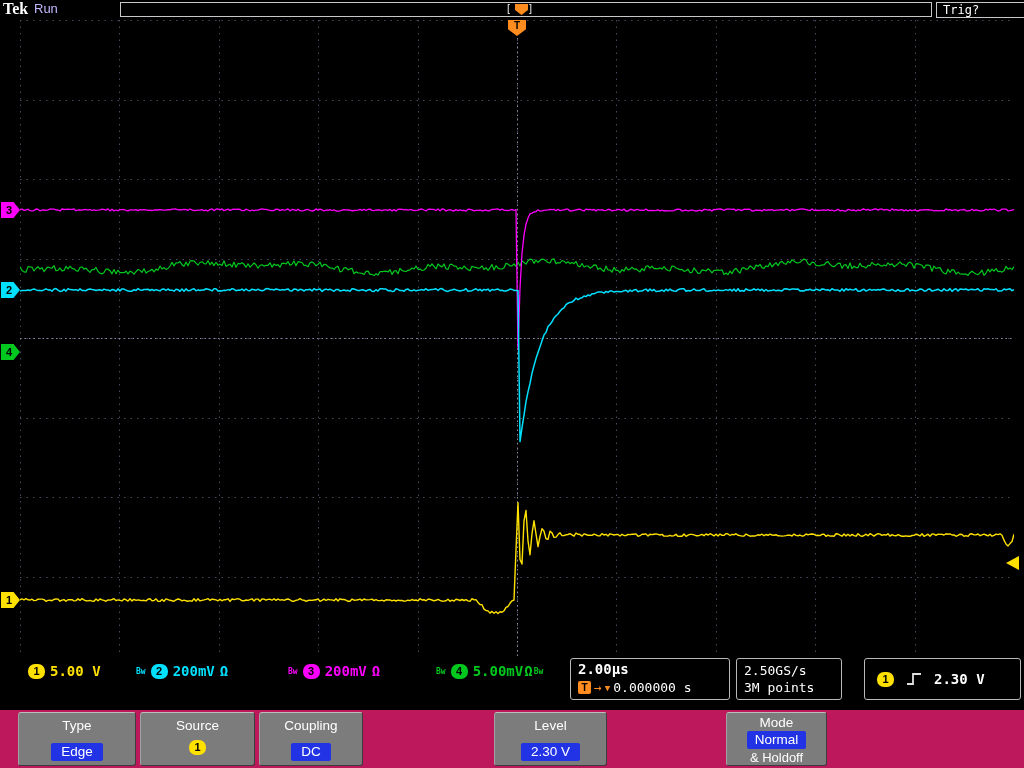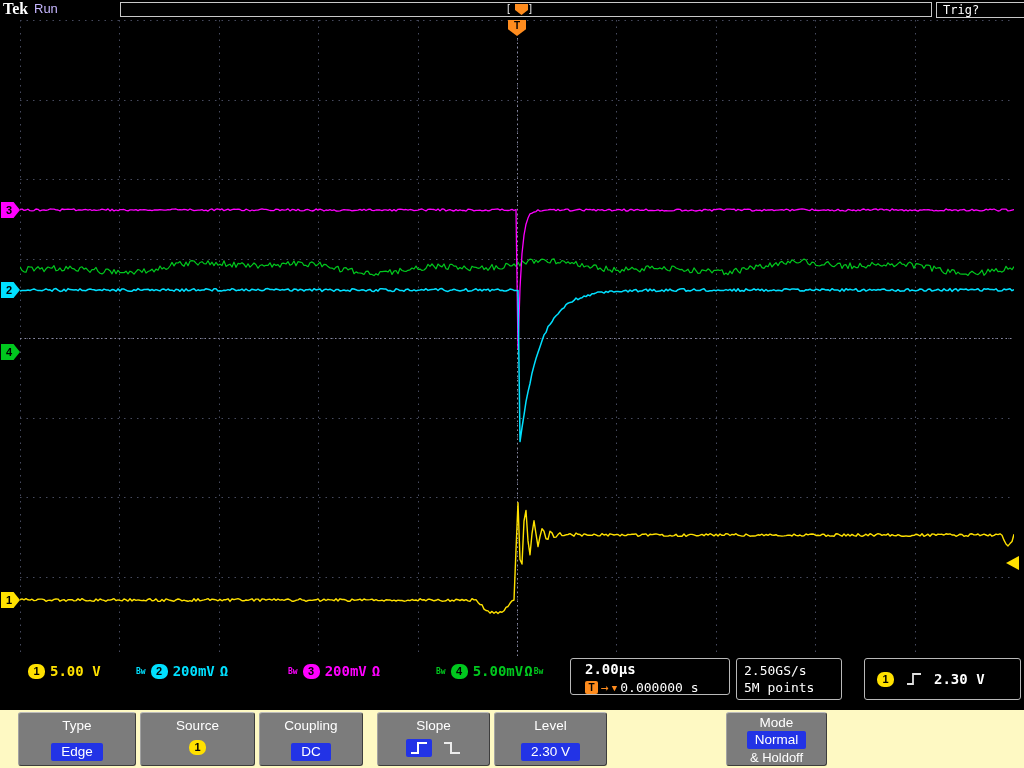--- a/index.html
+++ b/index.html
@@ -41,34 +41,34 @@
   .ro-ch1{left:28px}.ro-ch2{left:136px}.ro-ch3{left:288px}.ro-ch4{left:436px}
   .badge{display:inline-block;width:17px;height:15px;border-radius:7px;color:#000;font-size:11px;
          line-height:15px;text-align:center;font-weight:bold;font-family:"Liberation Sans",sans-serif;flex:none;}
   .bg1{background:var(--ch1)}.bg2{background:var(--ch2)}.bg3{background:var(--ch3)}.bg4{background:var(--ch4)}
   .t1{color:var(--ch1)}.t2{color:var(--ch2)}.t3{color:var(--ch3)}.t4{color:var(--ch4)}
   .bw{font-size:8px;font-weight:bold;letter-spacing:0;flex:none;}
   .tight{margin-left:-4px;}
 
   .robox{position:absolute;border:1px solid #b9b9b9;border-radius:3px;background:#000;color:#fff;
          font-family:"DejaVu Sans Mono",monospace;box-sizing:border-box;}
-  #tb-box{left:570px;top:658px;width:160px;height:37px;padding:2px 14px;}
+  #tb-box{left:570px;top:658px;width:160px;height:42px;padding:2px 7px;}
   #tb-box .l1{font-size:14px;font-weight:bold;}
   #tb-box .l2{display:flex;align-items:center;gap:3px;margin-top:3px;font-size:13px;}
   .tbadge{display:inline-block;width:13px;height:13px;border-radius:2px;background:var(--trigger);
           color:#000;font-size:10px;font-weight:bold;text-align:center;line-height:13px;
           font-family:"Liberation Sans",sans-serif;flex:none;}
   .orange{color:var(--trigger);}
   .small{font-size:9px;}
   #rate-box{left:736px;top:658px;width:106px;height:42px;padding:3px 7px;font-size:13px;line-height:17px;}
   #trig-box{left:864px;top:658px;width:157px;height:42px;display:flex;align-items:center;gap:12px;padding:0 12px;}
   #trig-box .lv{font-size:14px;font-weight:bold;}
 
   
-  .menubar{position:absolute;left:0;top:710px;width:1024px;height:58px;background:#fef9c3;}
+  .menubar{position:absolute;left:0;top:710px;width:1024px;height:58px;background:#be185d;}
   .mbtn{position:absolute;top:2px;height:54px;background:#7c7c7c;border-radius:3px;
         border-top:1px solid #bdbdbd;border-left:1px solid #a2a2a2;
         border-right:1px solid #3d3d3d;border-bottom:1px solid #3d3d3d;
         color:#fff;text-align:center;font-size:13.5px;box-sizing:border-box;cursor:pointer;}
   .mbtn .t{margin-top:5px;}
   .val{display:inline-block;margin-top:10px;padding:0 10px;background:var(--highlight);
        border-radius:2px;line-height:18px;color:#fff;}
   #b-type{left:18px;width:118px}
   #b-source{left:140px;width:115px}
   #b-coupling{left:259px;width:104px}
@@ -167,21 +167,21 @@
   <div class="l1">2.00µs</div>
   <div class="l2">
     <span class="tbadge">T</span>
     <span class="orange">→</span>
     <span class="orange small">▼</span>
     <span>0.000000 s</span>
   </div>
 </div>
 <div class="robox" id="rate-box">
   <div>2.50GS/s</div>
-  <div>5M points</div>
+  <div>3M points</div>
 </div>
 <div class="robox" id="trig-box">
   <span class="badge bg1">1</span>
   <svg width="16" height="14" viewBox="0 0 16 14">
     <path d="M1 12 H7 V2 H15" fill="none" stroke="#e0e0e0" stroke-width="1.8"></path>
   </svg>
   <span class="lv">2.30 V</span>
 </div>
 
 <div class="menubar">
@@ -190,33 +190,20 @@
     <span class="val">Edge</span>
   </div>
   <div class="mbtn" id="b-source">
     <div class="t">Source</div>
     <span class="src-badge">1</span>
   </div>
   <div class="mbtn" id="b-coupling">
     <div class="t">Coupling</div>
     <span class="val">DC</span>
   </div>
-  <div class="mbtn" id="b-slope">
-    <div class="t">Slope</div>
-    <div class="slope-icons">
-      <span class="slope-sel">
-        <svg width="20" height="16" viewBox="0 0 20 16">
-          <path d="M2 13 H9 V3 H18" fill="none" stroke="#fff" stroke-width="2"></path>
-        </svg>
-      </span>
-      <svg width="20" height="16" viewBox="0 0 20 16">
-        <path d="M2 3 H9 V13 H18" fill="none" stroke="#ececec" stroke-width="2"></path>
-      </svg>
-    </div>
-  </div>
   <div class="mbtn" id="b-level">
     <div class="t">Level</div>
     <span class="val">2.30 V</span>
   </div>
   <div class="mbtn" id="b-mode">
     <div class="t">Mode</div>
     <span class="val">Normal</span>
     <div class="extra">&amp; Holdoff</div>
   </div>
 </div>

